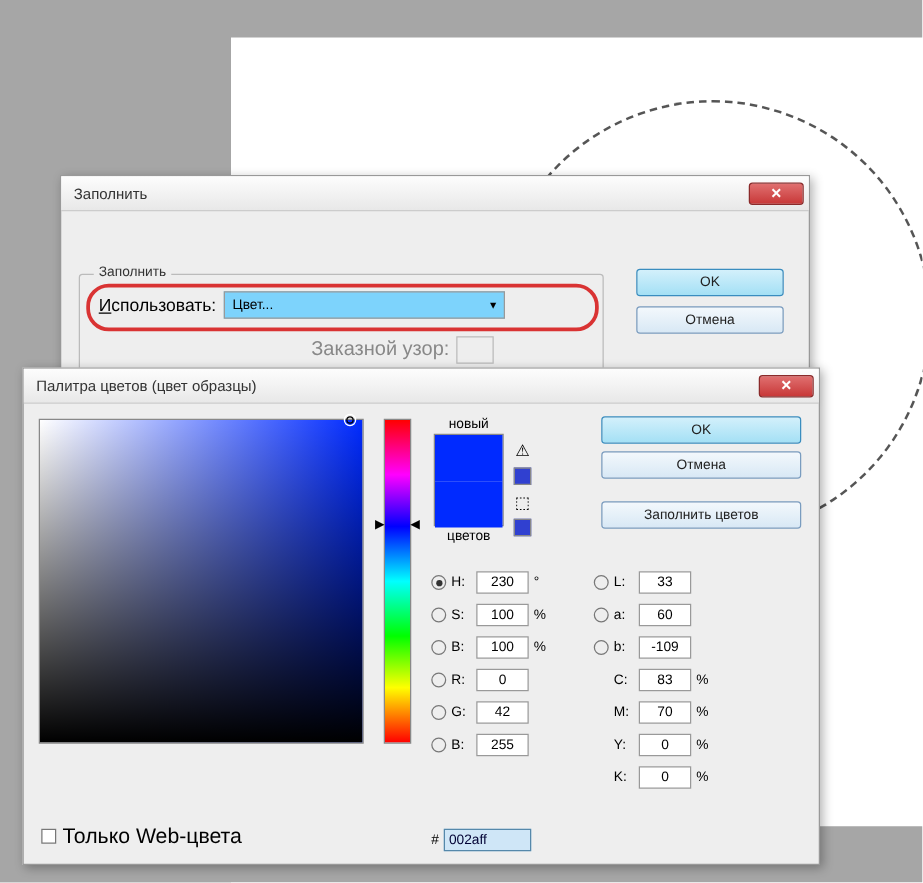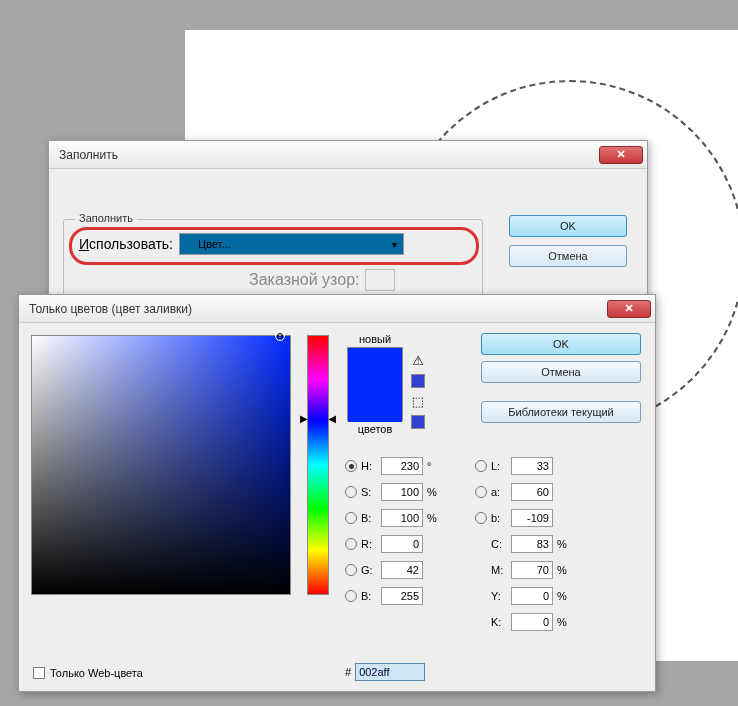--- a/index.html
+++ b/index.html
@@ -21,21 +21,21 @@
 .fieldset-box { border: 1px solid #bbb; border-radius: 3px; position: absolute; }
 .fill-fs1 { left: 14px; top: 50px; width: 420px; height: 80px; }
 .fill-fs1-label { left: 26px; top: 43px; }
 .fill-fs2 { left: 14px; top: 138px; width: 420px; height: 30px; }
 .fill-fs2-label { left: 26px; top: 131px; }
 
 .highlight-box { position: absolute; left: 20px; top: 58px; width: 410px; height: 38px; border: 3px solid #d93333; border-radius: 18px; z-index: 3; }
 .use-row { position: absolute; left: 30px; top: 64px; display: flex; align-items: center; gap: 6px; z-index: 2; }
 .use-label { font-size: 14px; }
 .use-label u { text-decoration: underline; }
-.dropdown { width: 225px; height: 22px; border: 1px solid #999; background: #0369a1; display: flex; align-items: center; padding: 0 18px; position: relative; cursor: pointer; }
+.dropdown { width: 225px; height: 22px; border: 1px solid #999; background: #7dd3fc; display: flex; align-items: center; padding: 0 6px; position: relative; cursor: pointer; }
 .dropdown::after { content: '▾'; position: absolute; right: 6px; font-size: 10px; }
 
 .pattern-row { position: absolute; left: 200px; top: 100px; display: flex; align-items: center; gap: 6px; font-size: 16px; color: #888; }
 .pattern-swatch { width: 30px; height: 22px; border: 1px solid #bbb; background: #eee; }
 
 .btn { width: 118px; height: 22px; border: 1px solid #7a9cbf; border-radius: 3px; background: linear-gradient(#f3f8fc, #d8e8f5); font-size: 11px; color: #222; display: flex; align-items: center; justify-content: center; cursor: pointer; }
 .btn.primary { background: linear-gradient(#d3f0fb, #a4e0f5); border-color: #3a8dbf; }
 .fill-ok { position: absolute; right: 20px; top: 46px; }
 .fill-cancel { position: absolute; right: 20px; top: 76px; }
 
@@ -64,29 +64,29 @@
 .cube-icon { font-size: 13px; }
 
 .picker-btns { position: absolute; right: 14px; top: 10px; display: flex; flex-direction: column; gap: 6px; }
 .picker-btns .btn { width: 160px; }
 
 .num-grid { position: absolute; left: 326px; top: 130px; font-size: 11px; }
 .num-row { display: flex; align-items: center; height: 26px; }
 .radio { width: 12px; height: 12px; border: 1px solid #777; border-radius: 50%; margin-right: 4px; display: inline-flex; align-items: center; justify-content: center; }
 .radio.checked::after { content: ''; width: 5px; height: 5px; background: #333; border-radius: 50%; display: block; }
 .nlabel { width: 20px; display: inline-block; }
-.ninput { width: 42px; height: 18px; border: 1px solid #999; background: #fff; padding: 0 3px; font-size: 11px; text-align: right; }
+.ninput { width: 42px; height: 18px; border: 1px solid #999; background: #fff; padding: 0 3px; font-size: 11px; text-align: center; }
 .unit { width: 18px; margin-left: 4px; display: inline-block; }
 .col-left { display: inline-flex; align-items: center; width: 130px; }
 .col-right { display: inline-flex; align-items: center; width: 140px; }
 
 .hex-row { position: absolute; left: 326px; bottom: 12px; display: flex; align-items: center; gap: 4px; font-size: 11px; }
 .hex-input { width: 70px; height: 18px; border: 1px solid #58a; background: #cfe6f7; padding: 0 3px; font-size: 11px; color: #003; }
 
-.webonly { position: absolute; left: 14px; bottom: 14px; font-size: 11px; display: flex; align-items: center; gap: 5px; }
+.webonly { position: absolute; left: 14px; bottom: 14px; font-size: 17px; display: flex; align-items: center; gap: 5px; }
 .checkbox { width: 12px; height: 12px; border: 1px solid #777; background: #fff; }
 </style>
 </head>
 <body>
 
 <div class="workspace">
   <div class="selection-circle"></div>
 </div>
 
 <div class="dialog fill-dialog">
@@ -114,21 +114,21 @@
     <div class="fieldset-box fill-fs2"></div>
     <div class="fieldset-label fill-fs2-label">Наложение</div>
 
     <div class="btn primary fill-ok">OK</div>
     <div class="btn fill-cancel">Отмена</div>
   </div>
 </div>
 
 <div class="dialog picker-dialog">
   <div class="titlebar">
-    <div class="titlebar-title">Только цветов (цвет заливки)</div>
+    <div class="titlebar-title">Палитра цветов (цвет образцы)</div>
     <div class="close-btn"></div>
   </div>
   <div class="picker-body">
     <div class="sv-box">
       <div class="sv-cursor"></div>
     </div>
     <div class="hue-strip"></div>
     <div class="hue-arrows"></div>
 
     <div class="preview-block">
@@ -144,21 +144,21 @@
       <span class="warn-tri">⚠</span>
       <div class="warn-sw"></div>
       <span class="cube-icon">⬚</span>
       <div class="warn-sw"></div>
     </div>
 
     <div class="picker-btns">
       <div class="btn primary">OK</div>
       <div class="btn">Отмена</div>
       <div style="height:6px"></div>
-      <div class="btn">Библиотеки текущий</div>
+      <div class="btn">Заполнить цветов</div>
     </div>
 
     <div class="num-grid">
       <div class="num-row">
         <span class="col-left">
           <span class="radio checked"></span>
           <span class="nlabel">H:</span>
           <input class="ninput" value="230" style="">
           <span class="unit">°</span>
         </span>

